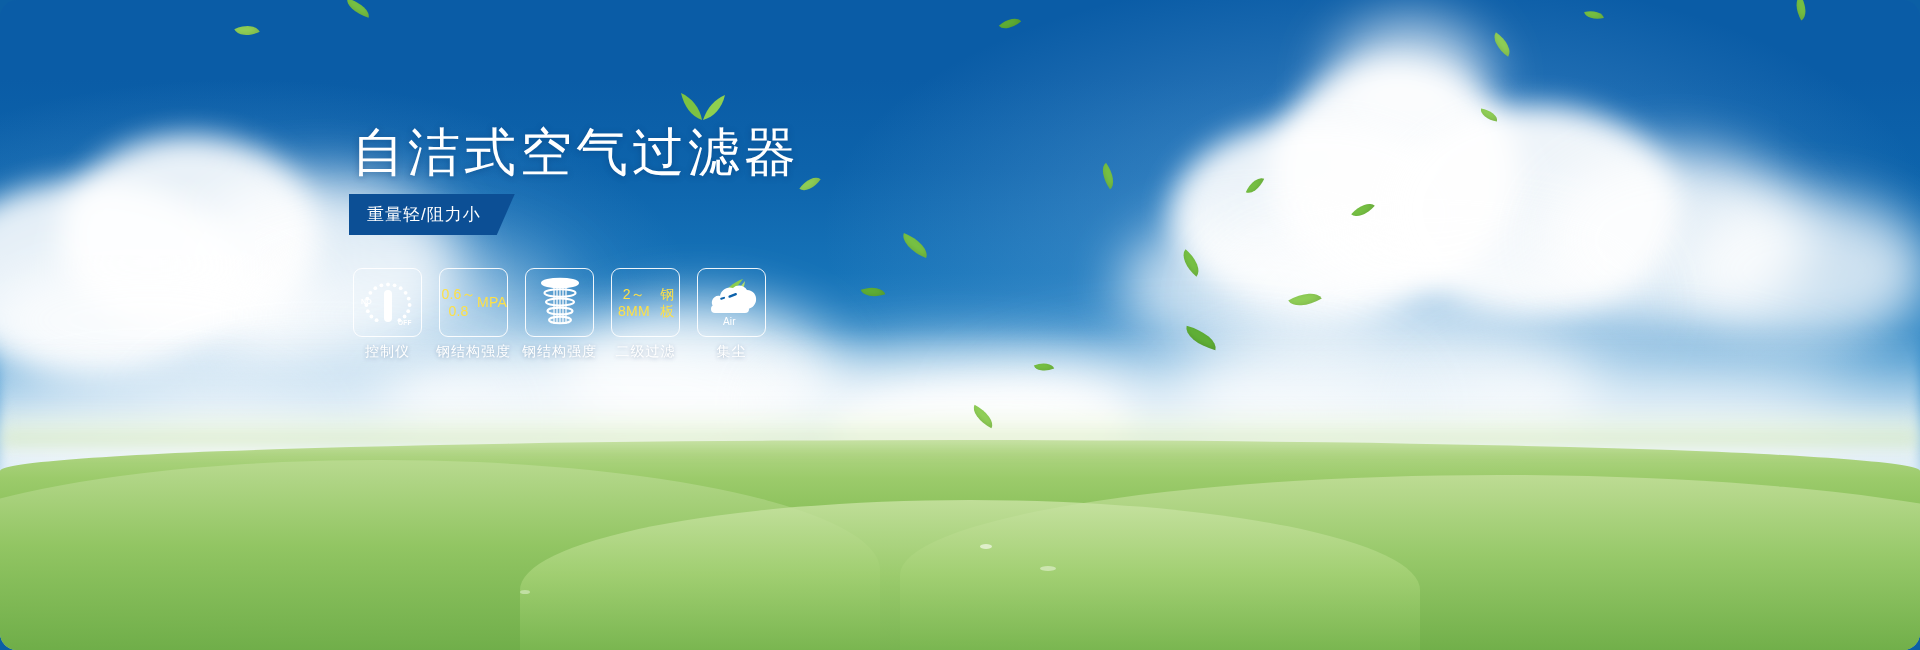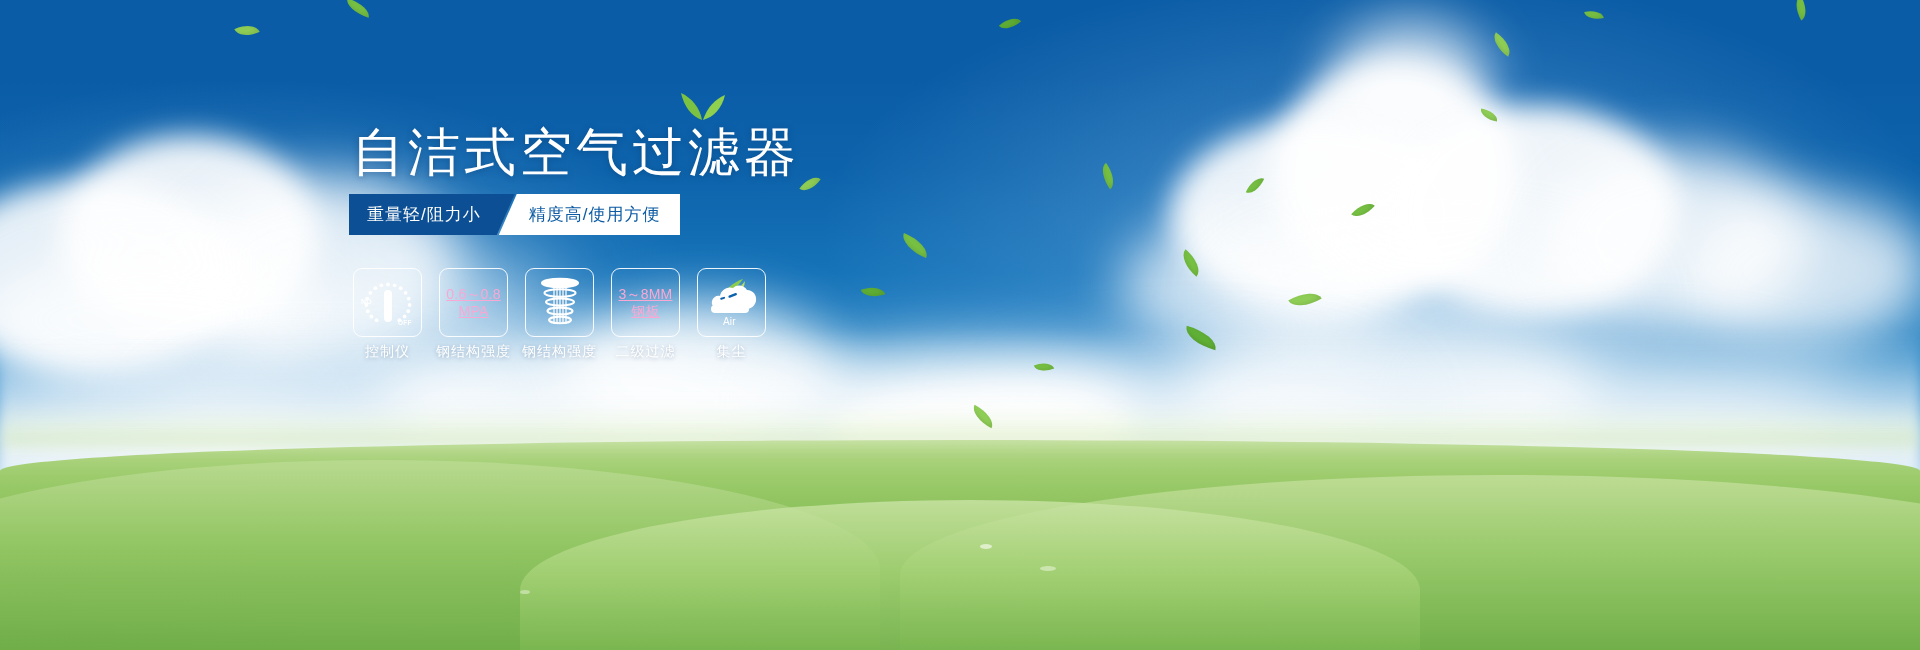--- a/index.html
+++ b/index.html
@@ -2,21 +2,21 @@
 <html><head>
 <meta charset="utf-8">
 <style>
   html,body{margin:0;padding:0;}
   body{
     width:1920px;height:650px;overflow:hidden;
     font-family:"Liberation Sans","DejaVu Sans",sans-serif;
     background:#0b5fa5;
   }
   #banner{
-    position:relative;width:1920px;height:650px;overflow:hidden;
+    position:relative;width:1920px;height:650px;overflow:hidden;border-radius:17px;
   }
   
   .sky{
     position:absolute;inset:0;
     background:
       radial-gradient(ellipse 900px 420px at 1380px 230px, rgba(120,180,230,.55) 0%, rgba(120,180,230,0) 62%),
       radial-gradient(ellipse 700px 340px at 240px 300px, rgba(130,185,232,.45) 0%, rgba(130,185,232,0) 65%),
       linear-gradient(180deg,#0a5ca6 0%, #0a5ca6 12%, #0d63ab 26%, #1673b8 42%, #3a90cb 56%, #76b4dd 66%, #a9cfe8 72%, #c8dff0 76%);
   }
   
@@ -129,24 +129,24 @@
     clip-path:polygon(18px 0,100% 0,100% 100%,0 100%);
     padding-left:30px;
   }
 
   .features{
     position:absolute;left:352px;top:268px;display:flex;gap:15px;
   }
   .feature{width:71px;display:flex;flex-direction:column;align-items:center;}
   .fbox{
     width:69px;height:69px;border:1.5px solid rgba(255,255,255,.92);
-    border-radius:9px;display:flex;flex-direction:column;
-    align-items:center;justify-content:center;color:#f9a8d4;
+    border-radius:9px;display:flex;flex-direction:row;
+    align-items:center;justify-content:center;color:#fde047;
     font-size:14px;line-height:1.18;text-align:center;
-    letter-spacing:.2px;box-sizing:border-box;text-decoration:underline;
+    letter-spacing:.2px;box-sizing:border-box;
   }
   .flabel{margin-top:6px;color:#ffffff;font-size:14px;letter-spacing:1px;white-space:nowrap;
           text-shadow:0 1px 4px rgba(0,40,90,.3);}
   .fbox .fline{display:block;}
 </style>
 </head>
 <body>
 
 <div id="banner">
 
@@ -217,21 +217,20 @@
 
     <div class="title-leaf">
       <svg width="46" height="32" viewBox="0 0 46 32">
         <path d="M22 30 C20 18 12 8 1 3 C4 16 11 26 22 30 Z" fill="#7cc242"></path>
         <path d="M23 30 C27 18 35 9 45 5 C42 18 34 27 23 30 Z" fill="#8fd04f"></path>
       </svg>
     </div>
 
     <div class="tags">
       <div class="tag tag-dark">重量轻/阻力小</div>
-      <div class="tag tag-light">精度高/使用方便</div>
     </div>
 
     <div class="features">
 
       <div class="feature">
         <div class="fbox">
           <svg width="58" height="52" viewBox="0 0 58 52">
             <g fill="#ffffff">
               <circle cx="29" cy="7.5" r="1.9"></circle>
                 <circle cx="22.4" cy="8.3" r="1.9"></circle>
@@ -285,21 +284,21 @@
               <ellipse cx="26" cy="44" rx="11" ry="3.2"></ellipse>
             </g>
             <ellipse cx="26" cy="7" rx="18" ry="4.2" fill="#ffffff"></ellipse>
           </svg>
         </div>
         <div class="flabel">钢结构强度</div>
       </div>
 
       <div class="feature">
         <div class="fbox">
-          <span class="fline">3～8MM</span>
+          <span class="fline">2～8MM</span>
           <span class="fline">钢板</span>
         </div>
         <div class="flabel">二级过滤</div>
       </div>
 
       <div class="feature">
         <div class="fbox">
           <svg width="58" height="52" viewBox="0 0 58 52">
             <path d="M40 2 C30 5 22 13 17 22 C24 19 33 12 40 2 Z" fill="#8ccc4e"></path>
             <path d="M42 4 C36 11 30 19 27 27 C35 23 41 14 42 4 Z" fill="#b4dd6e"></path>

